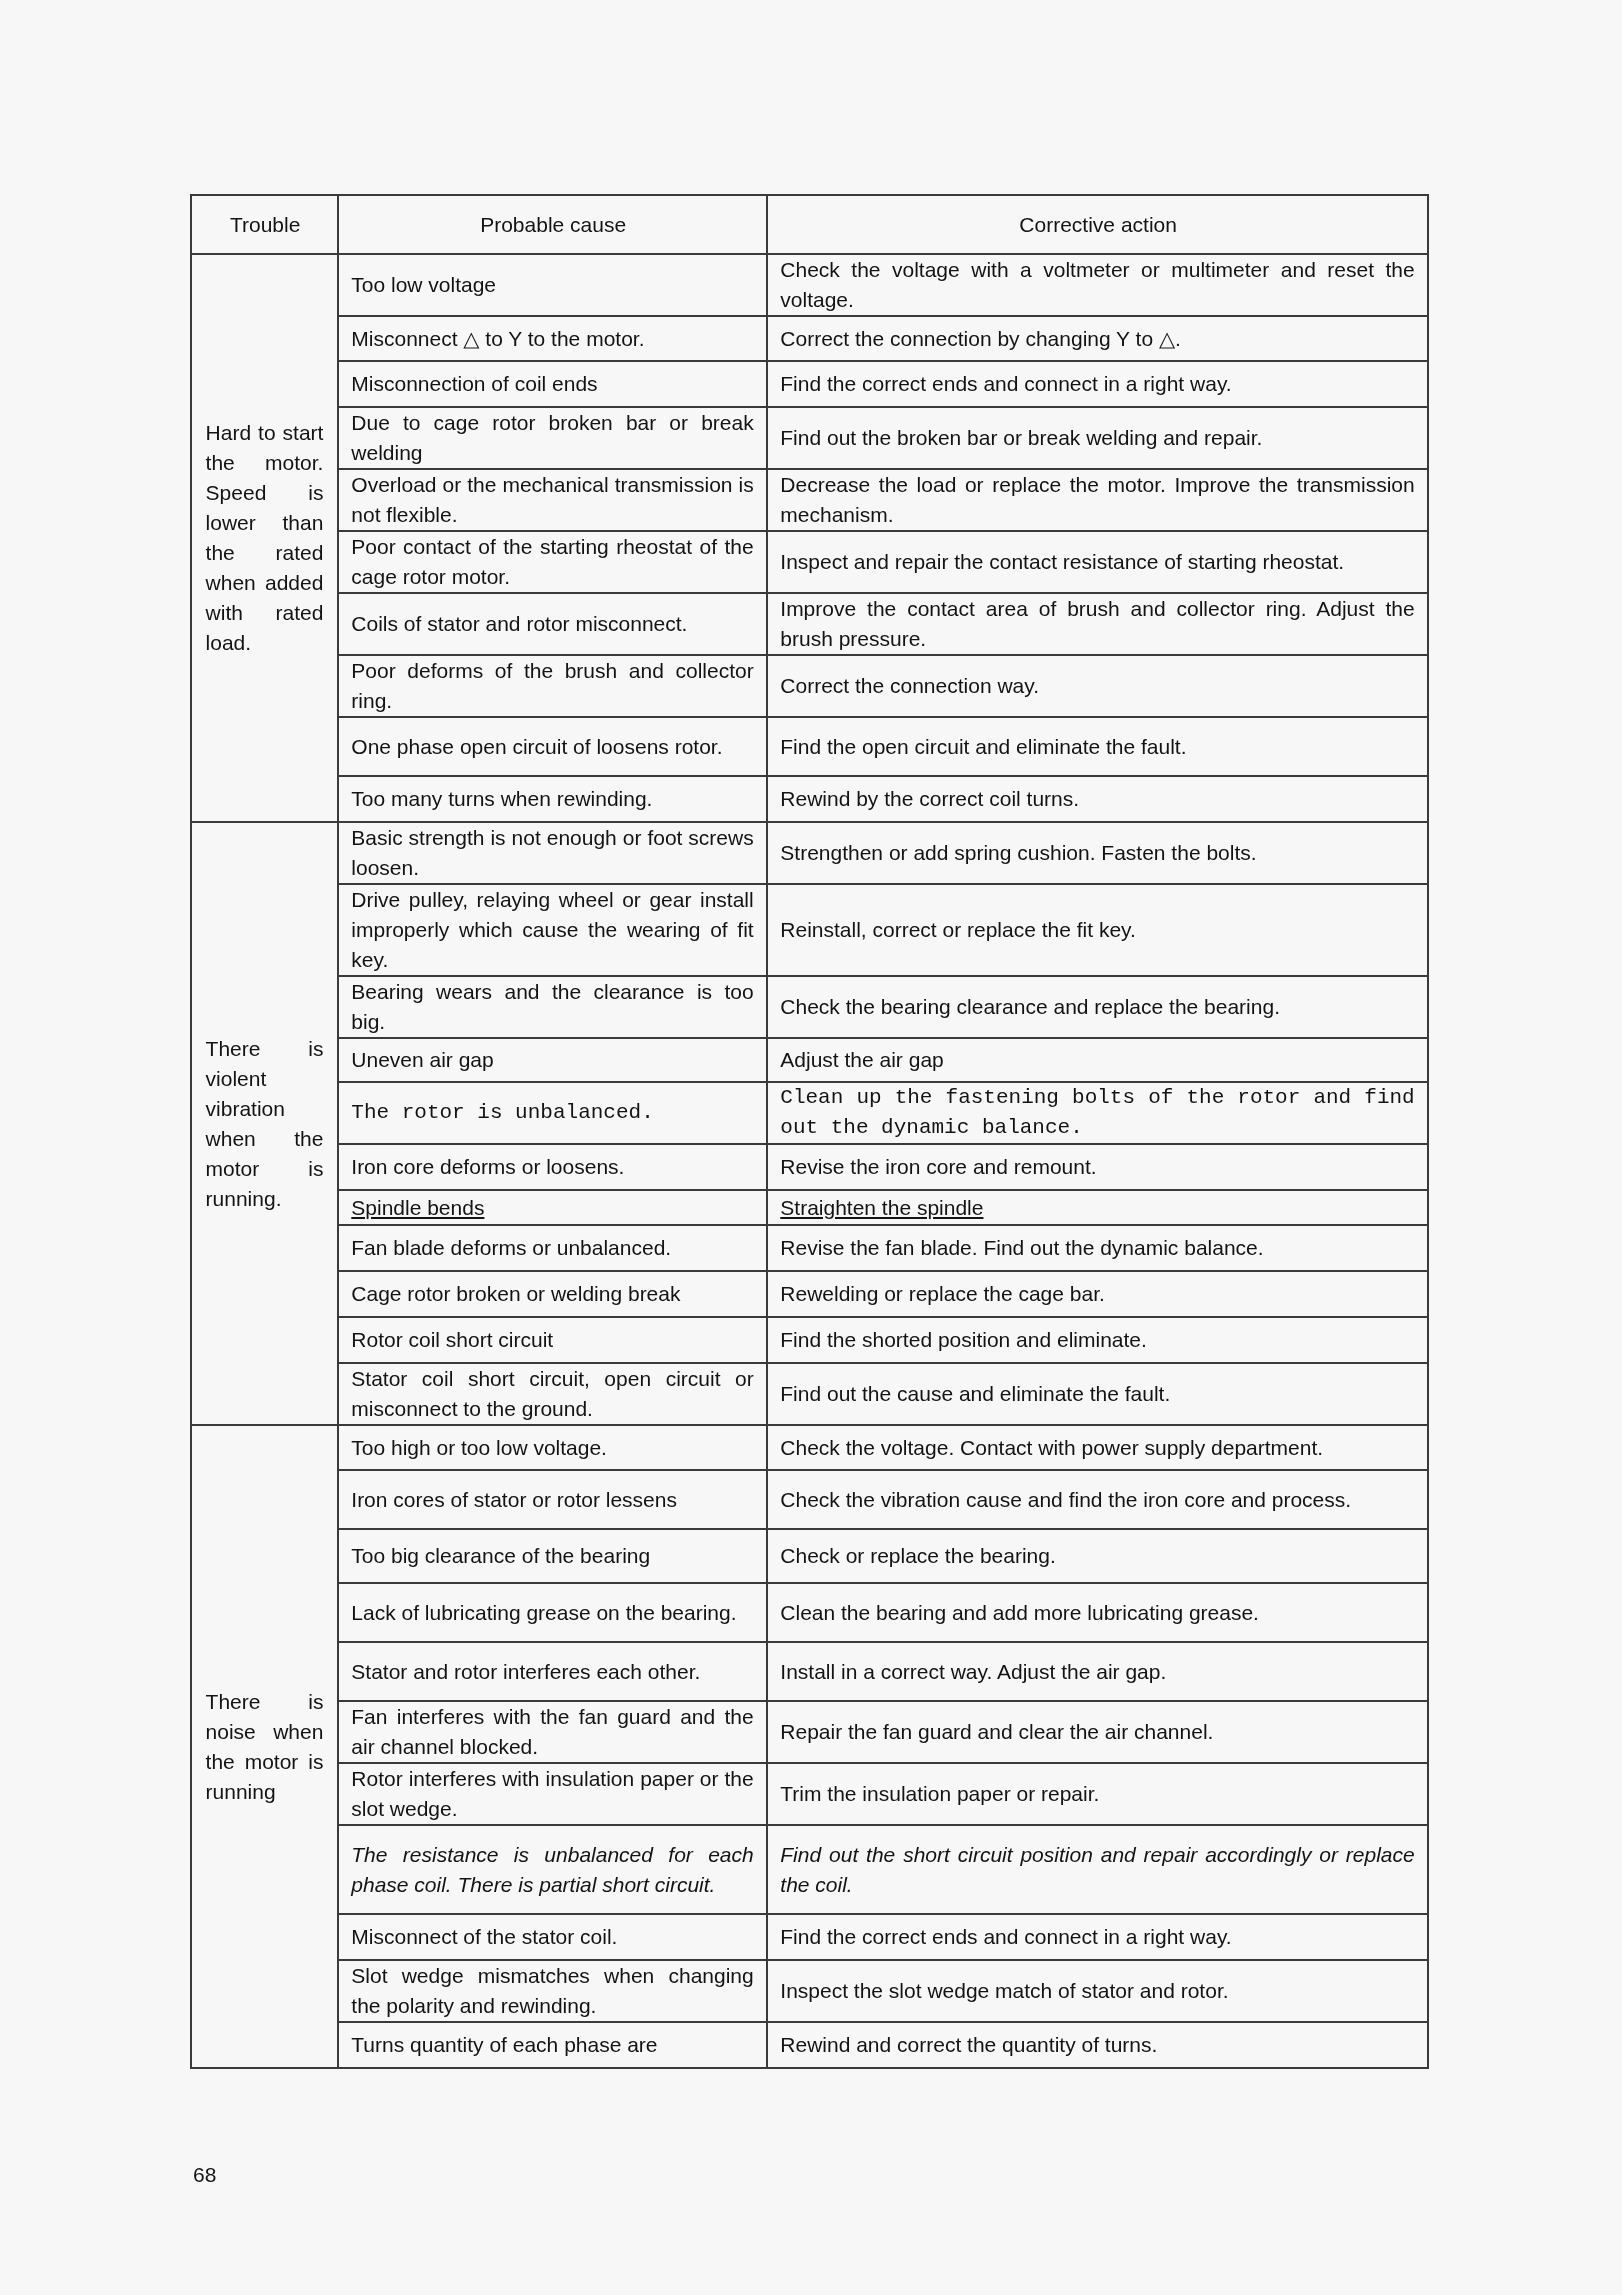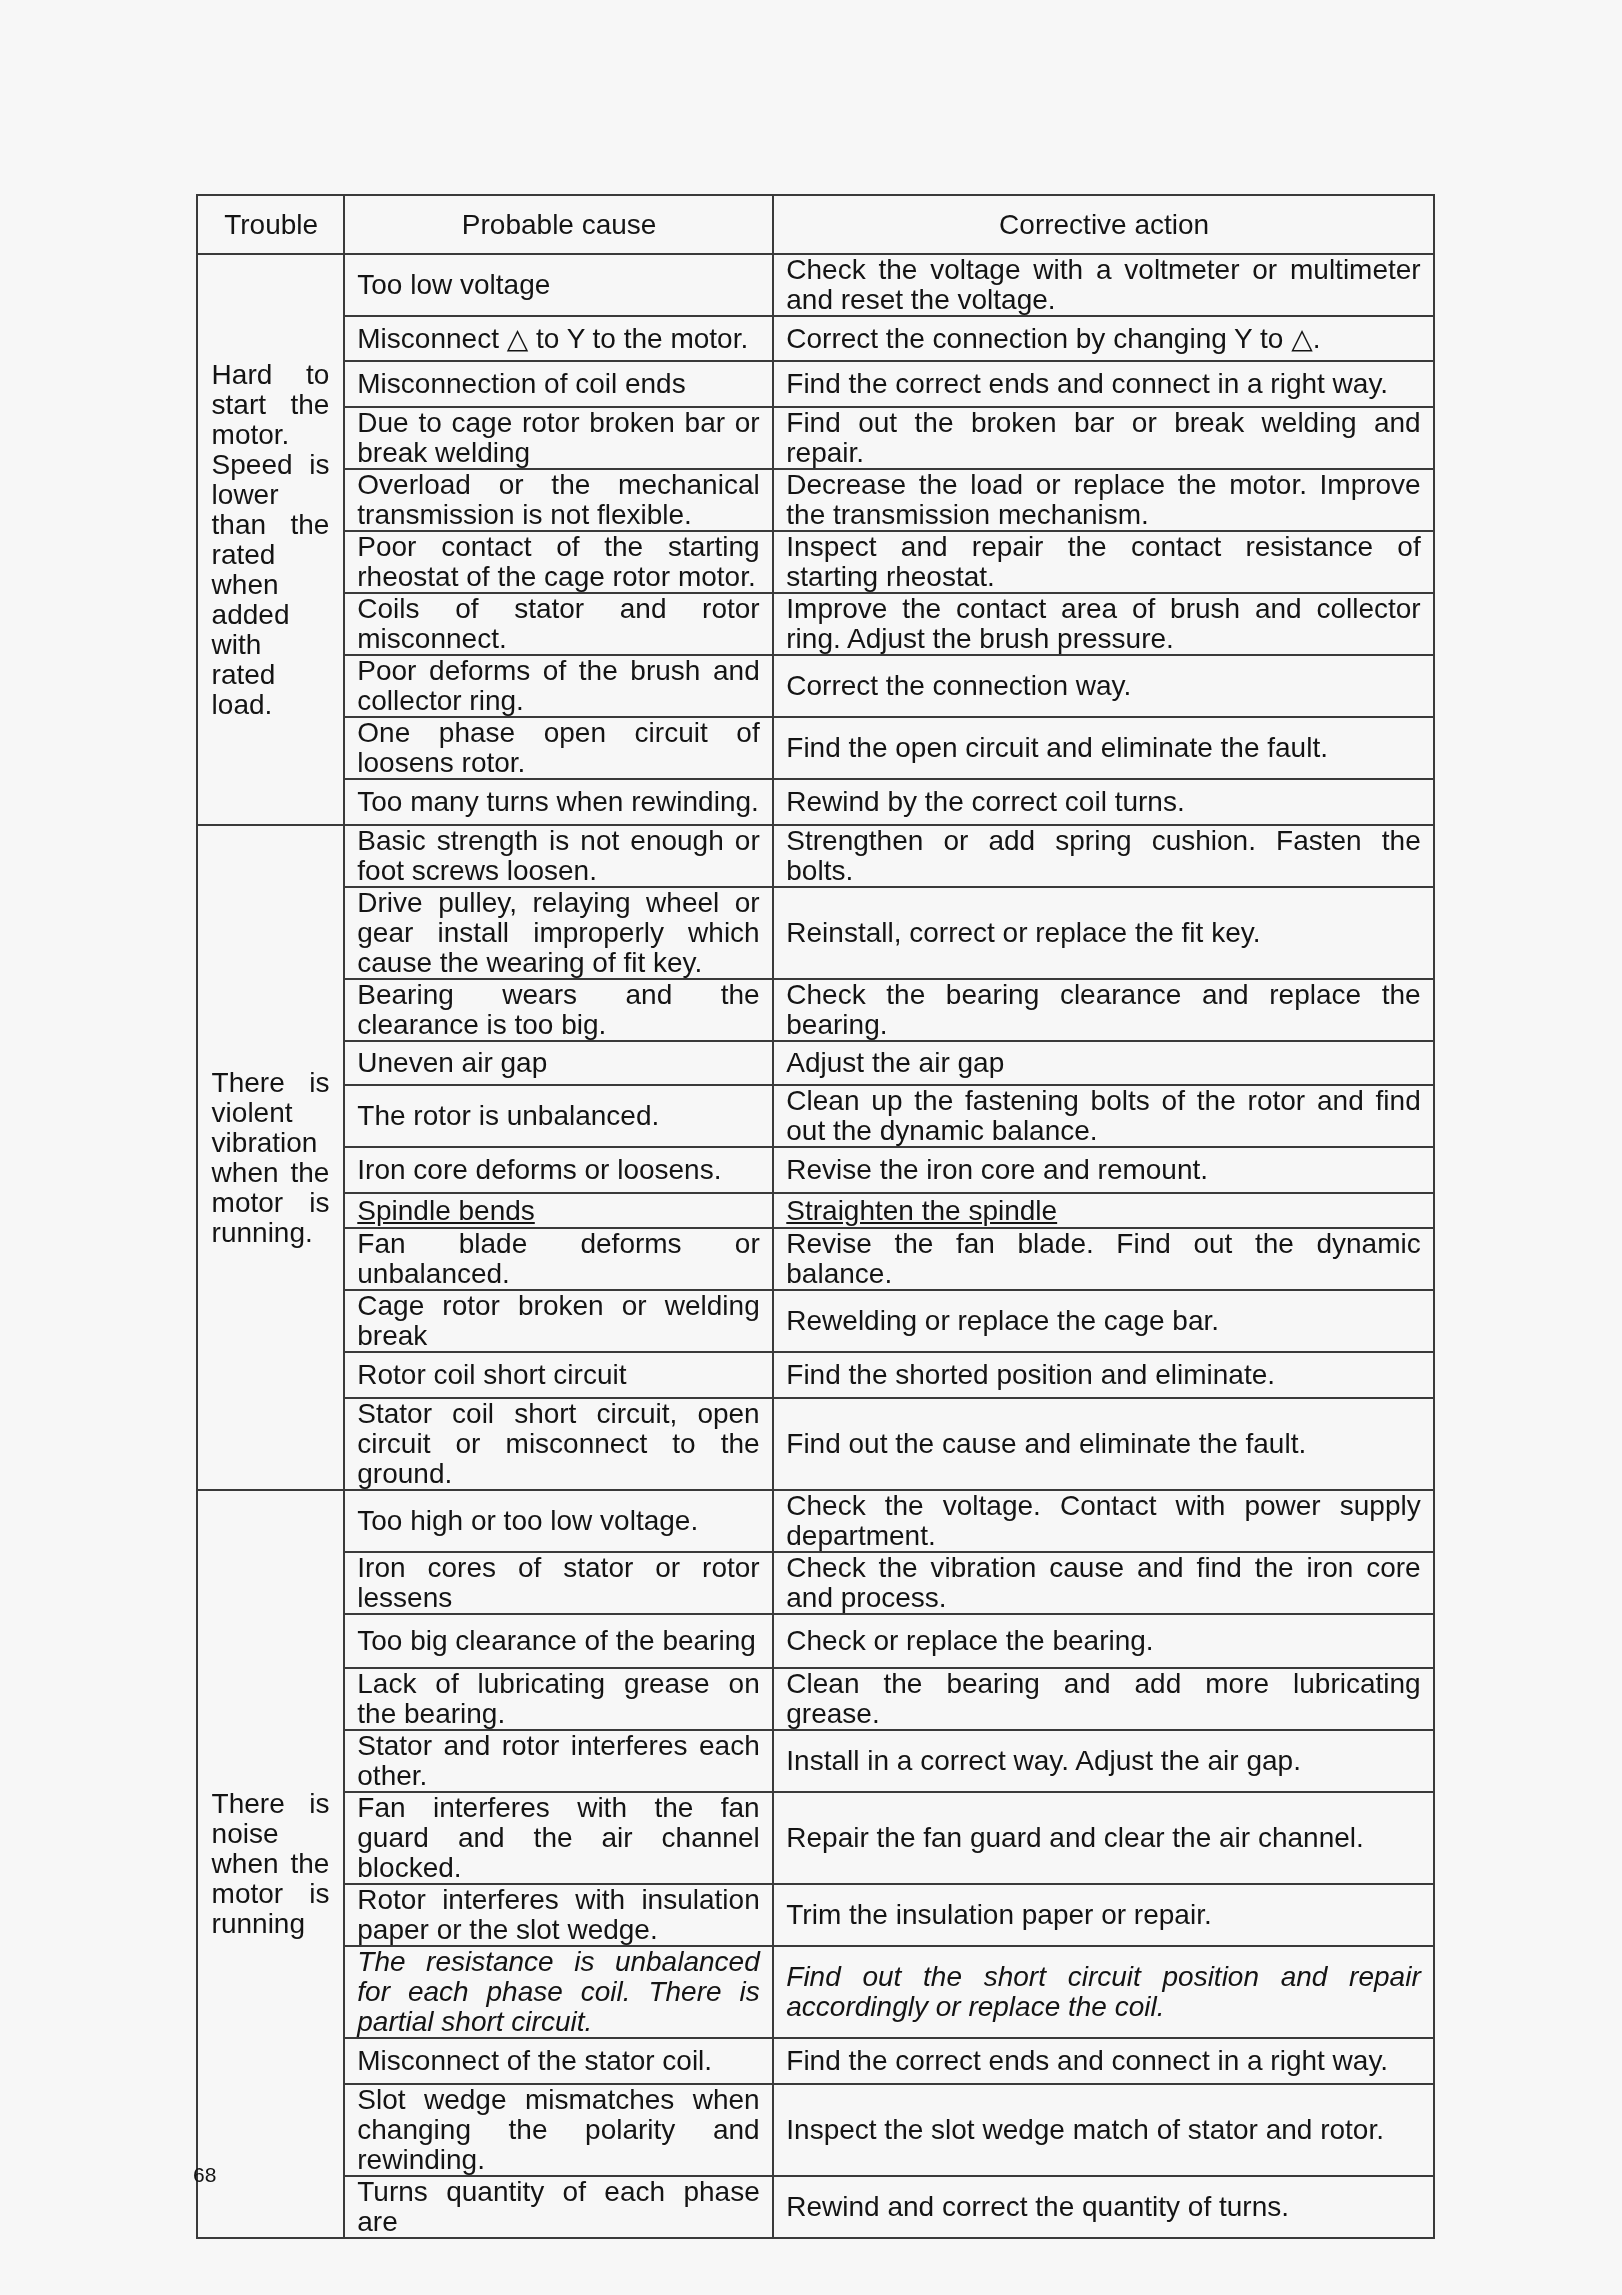--- a/index.html
+++ b/index.html
@@ -9,25 +9,25 @@
     position: relative;
     font-family: "Liberation Sans", sans-serif;
     color: #141414;
     overflow: hidden;
   }
   #page {
     position: absolute; left: 0; top: 0; width: 1622px; height: 2295px;
   }
   table.trouble {
     position: absolute;
-    left: 196px; top: 194px;
+    left: 190px; top: 194px;
     width: 1237px;
     border-collapse: collapse;
     table-layout: fixed;
-    font-size: 28px;
+    font-size: 21px;
     line-height: 30px;
   }
   table.trouble td, table.trouble th {
     border: 2px solid #3a3a3a;
     padding: 0 12.3px 0 13.6px;
     vertical-align: middle;
     text-align: justify;
     font-weight: normal;
     word-spacing: 0;
   }
@@ -117,21 +117,21 @@
           <td class="c3">Reinstall, correct or replace the fit key.</td>
         </tr>
         <tr style="height: 60px;">
           <td class="c2">Bearing wears and the clearance is too big.</td>
           <td class="c3">Check the bearing clearance and replace the bearing.</td>
         </tr>
         <tr style="height: 44px;">
           <td class="c2">Uneven air gap</td>
           <td class="c3">Adjust the air gap</td>
         </tr>
-        <tr style="height: 60px;">
+        <tr style="height: 60px; font-family: Liberation Mono, monospace;">
           <td class="c2">The rotor is unbalanced.</td>
           <td class="c3">Clean up the fastening bolts of the rotor and find out the dynamic balance.</td>
         </tr>
         <tr style="height: 46px;">
           <td class="c2">Iron core deforms or loosens.</td>
           <td class="c3">Revise the iron core and remount.</td>
         </tr>
         <tr style="height: 35px; text-decoration: underline;">
           <td class="c2">Spindle bends</td>
           <td class="c3">Straighten the spindle</td>

